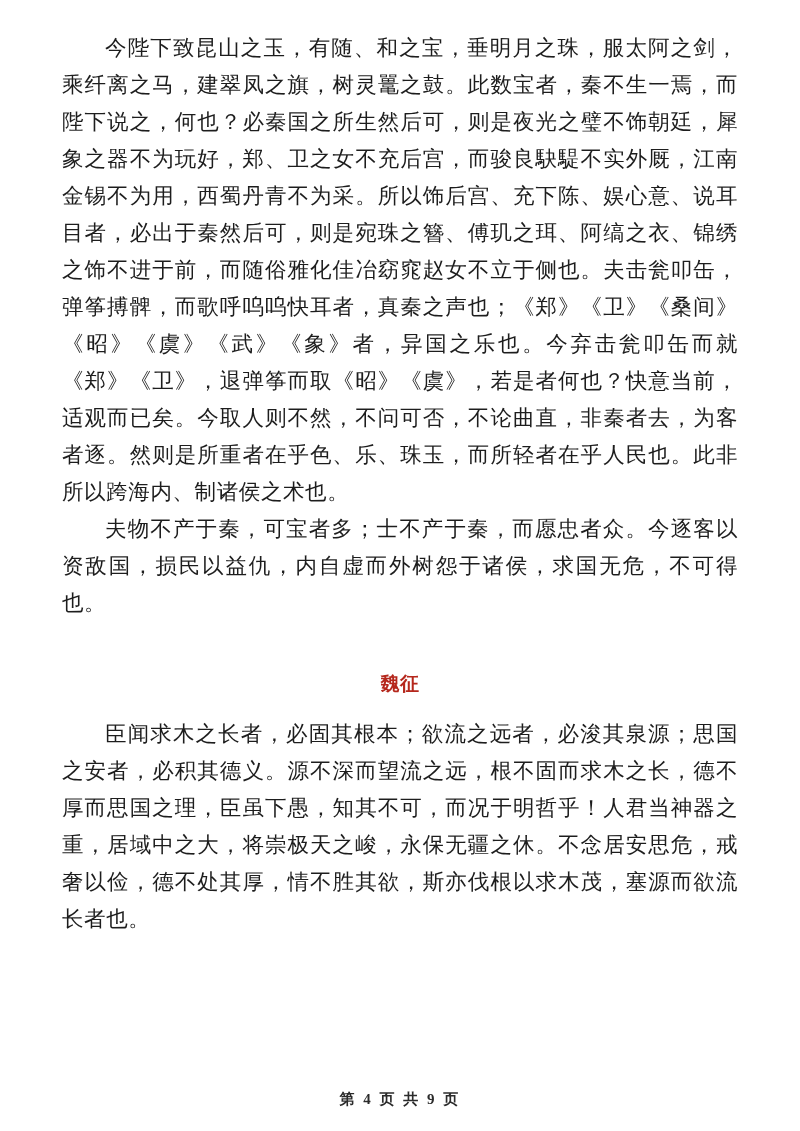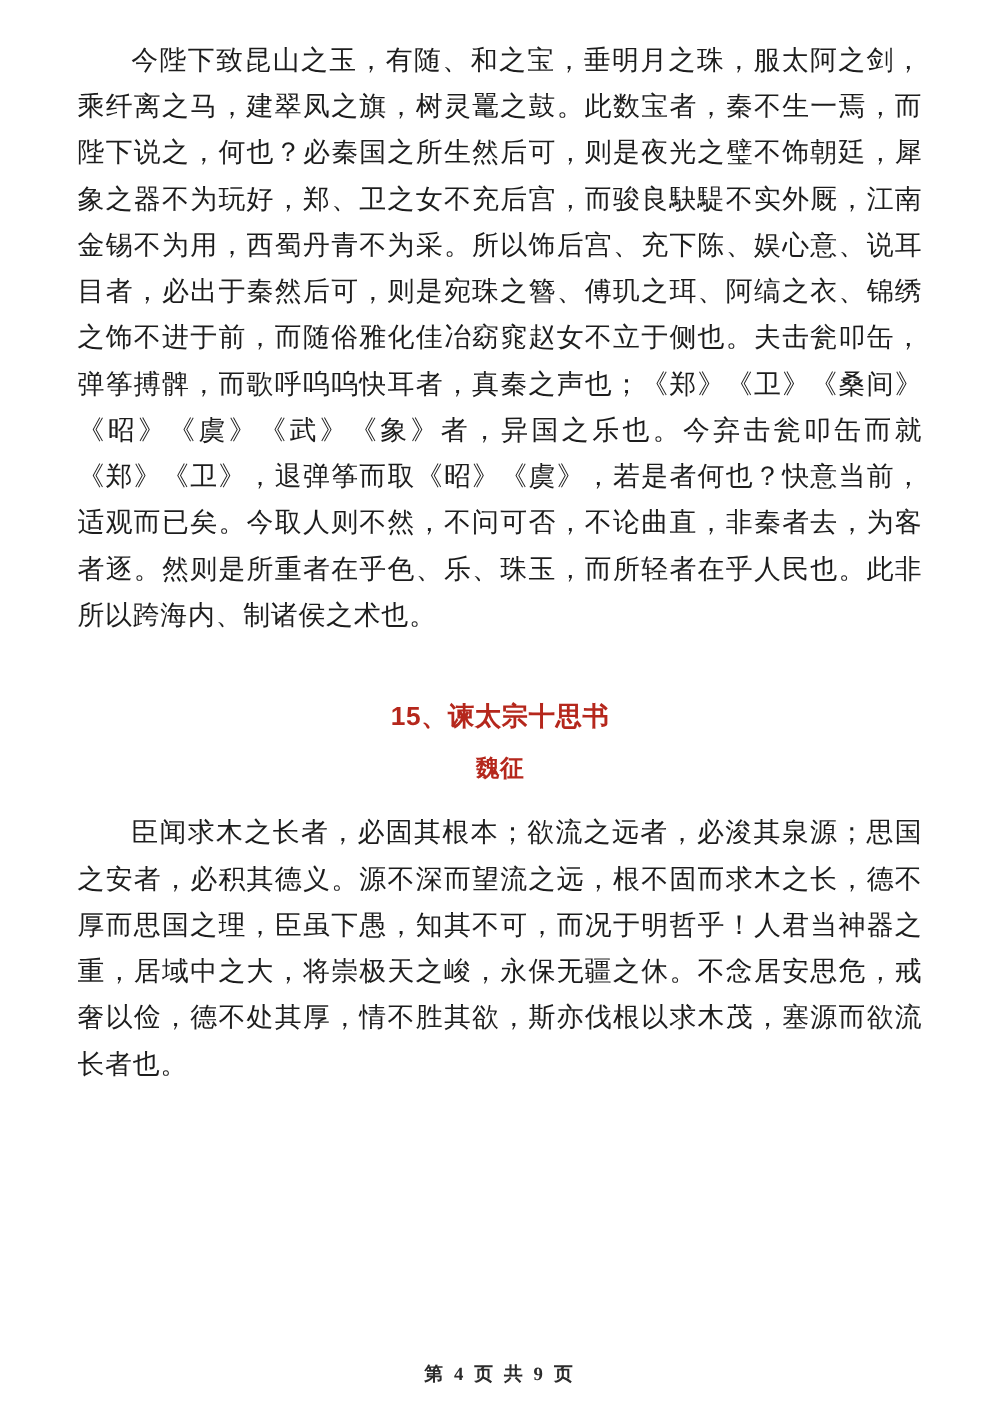--- a/index.html
+++ b/index.html
@@ -84,23 +84,23 @@
 </head>
 <body>
 
 <div class="page">
 
   <div class="content">
 
     <p class="body-text">今陛下致昆山之玉，有随、和之宝，垂明月之珠，服太阿之剑，乘纤离之马，建翠凤之旗，树灵鼍之鼓。此数宝者，秦不生一焉，而陛下说之，何也？必秦国之所生然后可，则是夜光之璧不饰朝廷，犀象之器不为玩好，郑、卫之女不充后宫，而骏良駃騠不实外厩，江南金锡不为用，西蜀丹青不为采。所以饰后宫、充下陈、娱心意、说耳目者，必出于秦然后可，则是宛珠之簪、傅玑之珥、阿缟之衣、锦绣之饰不进于前，而随俗雅化佳冶窈窕赵女不立于侧也。夫击瓮叩缶，弹筝搏髀，而歌呼呜呜快耳者，真秦之声也；《郑》《卫》《桑间》《昭》《虞》《武》《象》者，异国之乐也。今弃击瓮叩缶而就《郑》《卫》，退弹筝而取《昭》《虞》，若是者何也？快意当前，适观而已矣。今取人则不然，不问可否，不论曲直，非秦者去，为客者逐。然则是所重者在乎色、乐、珠玉，而所轻者在乎人民也。此非所以跨海内、制诸侯之术也。</p>
 
 
+    <p class="body-text para-gap">夫物不产于秦，可宝者多；士不产于秦，而愿忠者众。今逐客以资敌国，损民以益仇，内自虚而外树怨于诸侯，求国无危，不可得也。</p>
 
     <div class="heading-block">
-      <h2 class="article-title">15、谏太宗十思书</h2>
       <h3 class="article-author">魏征</h3>
     </div>
 
     <p class="body-text after-heading">臣闻求木之长者，必固其根本；欲流之远者，必浚其泉源；思国之安者，必积其德义。源不深而望流之远，根不固而求木之长，德不厚而思国之理，臣虽下愚，知其不可，而况于明哲乎！人君当神器之重，居域中之大，将崇极天之峻，永保无疆之休。不念居安思危，戒奢以俭，德不处其厚，情不胜其欲，斯亦伐根以求木茂，塞源而欲流长者也。</p>
 
   </div>
 
   <div class="footer">第 4 页 共 9 页</div>
 
 </div>

